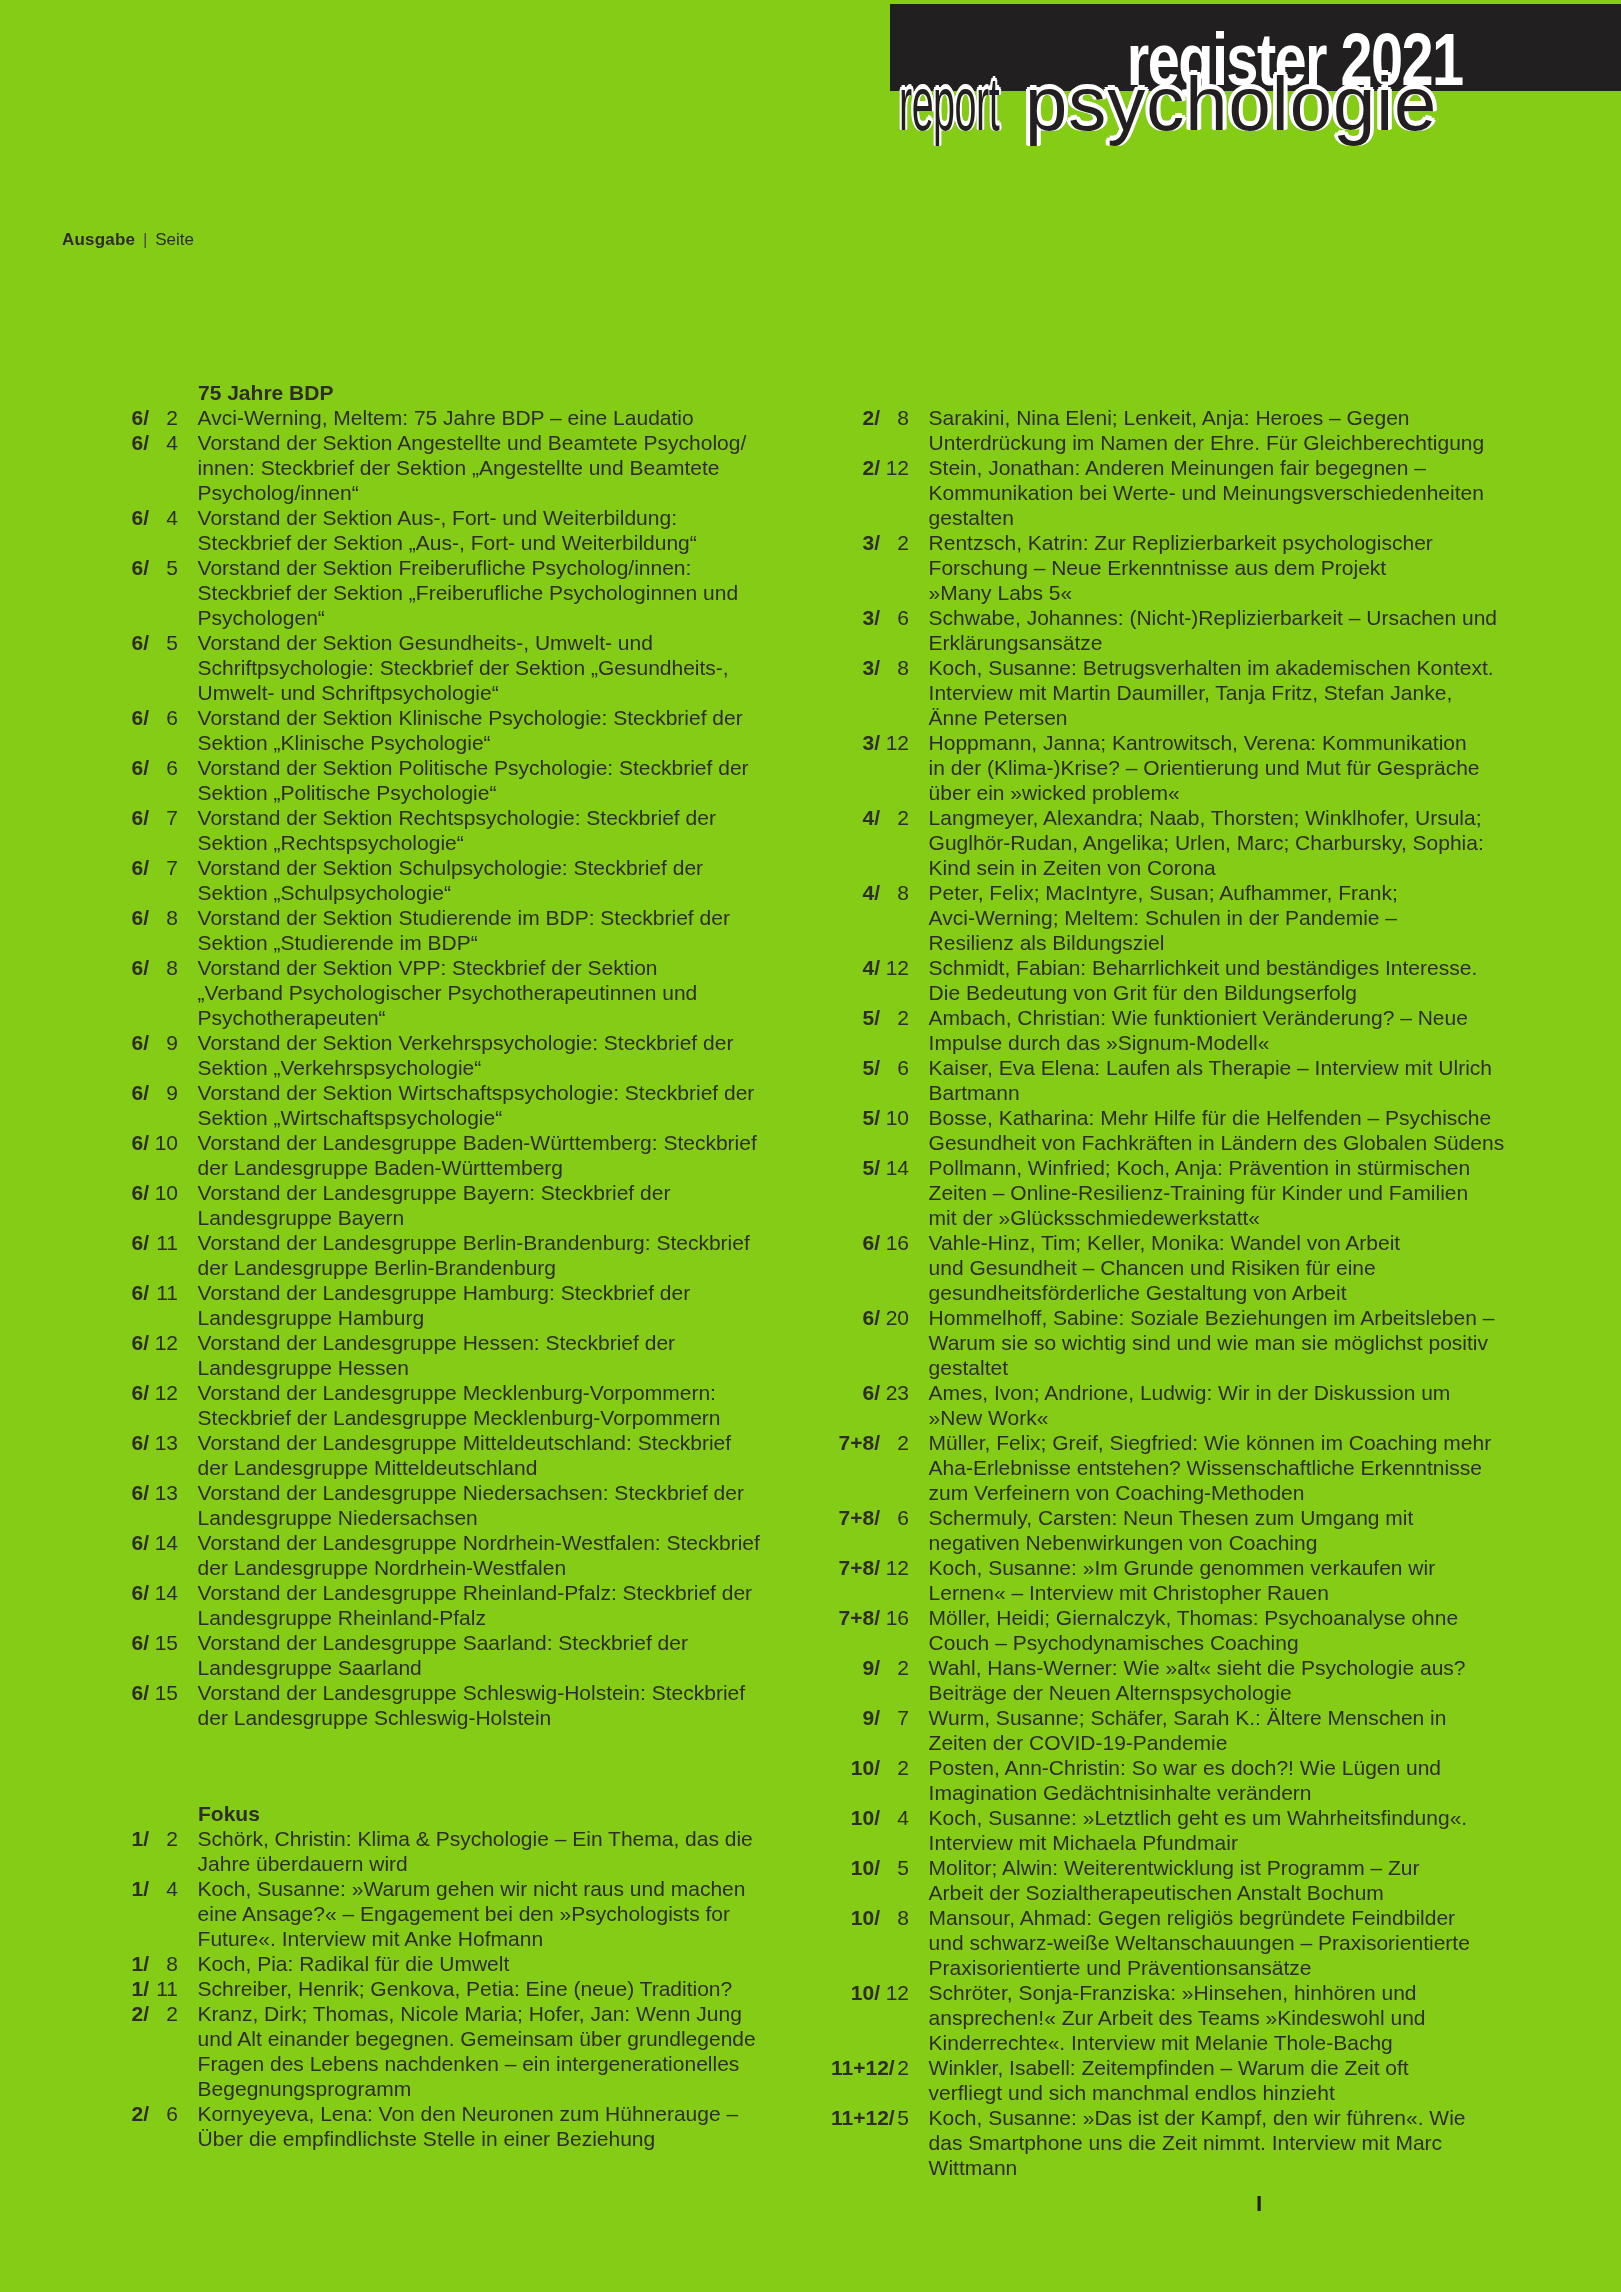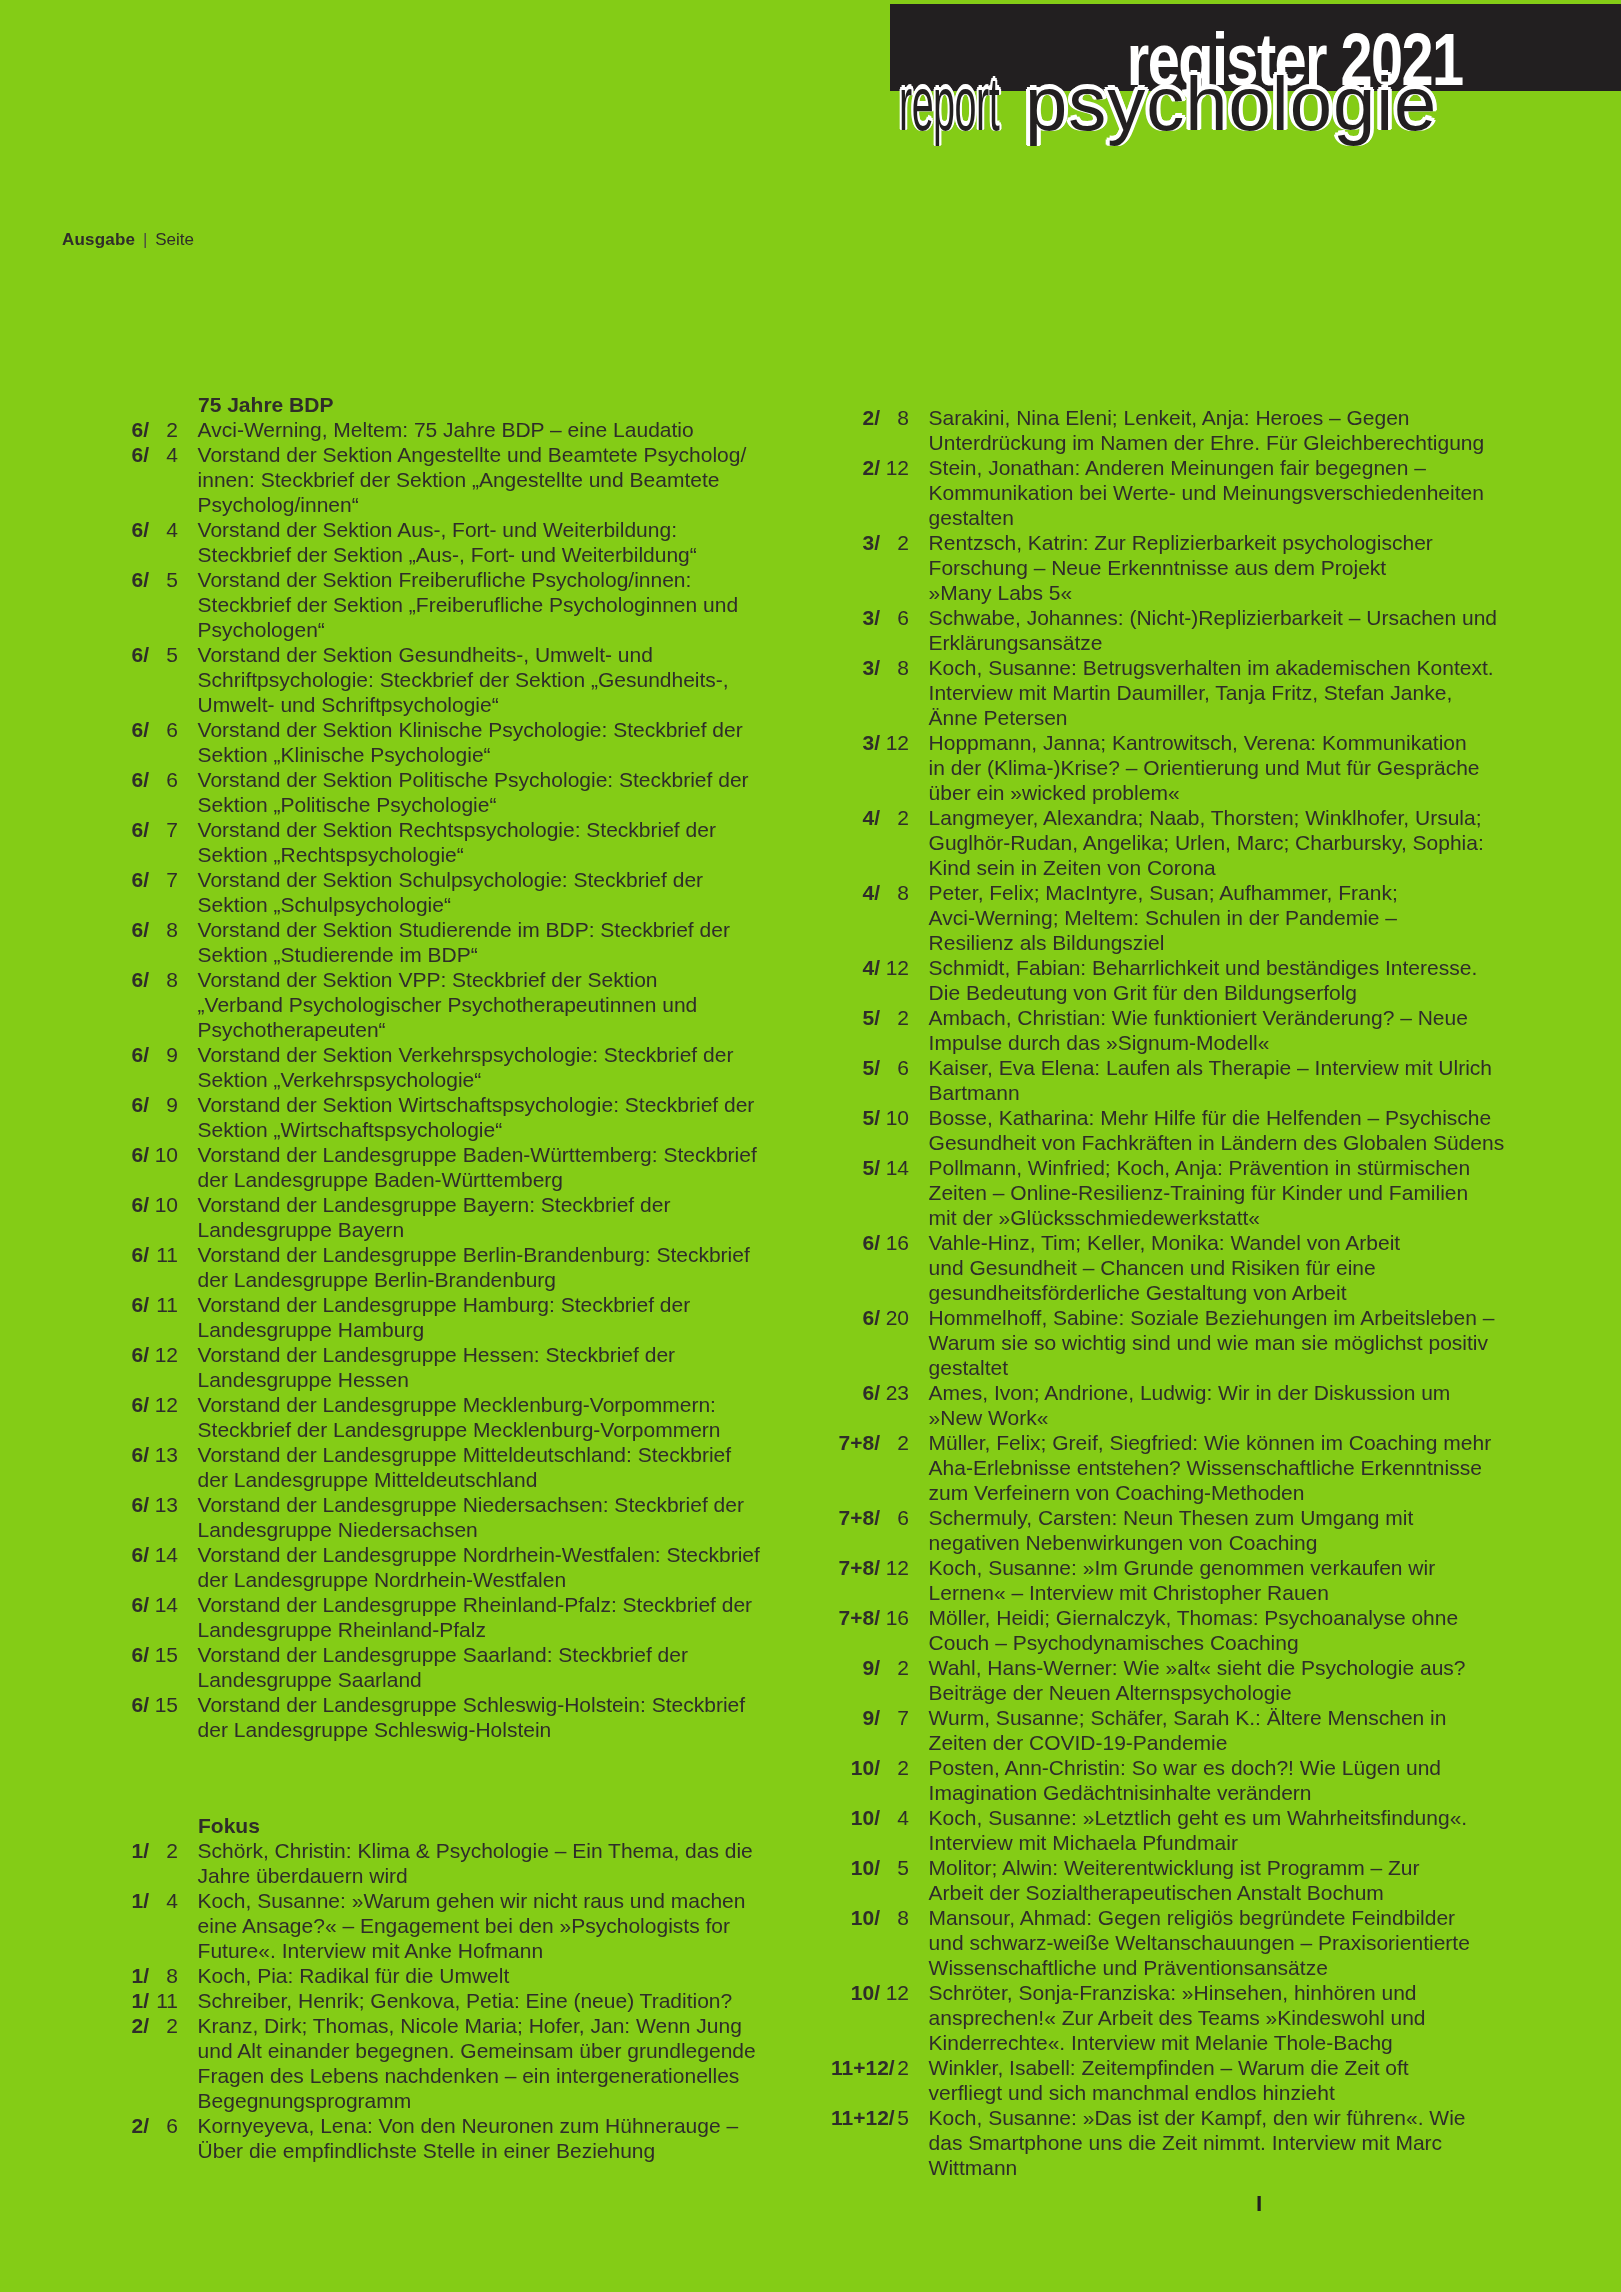--- a/index.html
+++ b/index.html
@@ -44,21 +44,21 @@
 
   
   .col {
     position:absolute; width:706px;
     font-size:21px; line-height:25px;
   }
   .col-left  { left:100px; top:380px; }
   .col-right { left:831px; top:405px; }
 
   .section-title {
-    font-weight:700; margin-left:98px; white-space:nowrap;margin-top:12px;
+    font-weight:700; margin-left:98px; white-space:nowrap;
   }
   .section-title.gap { margin-top:71px; }
 
   .entry { display:grid; grid-template-columns:49px 29px auto; align-items:start; }
   .issue  { font-weight:700; text-align:right; white-space:nowrap; }
   .pageno { text-align:right; white-space:nowrap; }
   .titletext { padding-left:19.6px; }
   .titletext .line { white-space:nowrap; }
 
   
@@ -552,21 +552,21 @@
             <div class="line">Molitor; Alwin: Weiterentwicklung ist Programm – Zur</div>
             <div class="line">Arbeit der Sozialtherapeutischen Anstalt Bochum</div>
           </div>
         </div>
         <div class="entry">
           <span class="issue">10/</span>
           <span class="pageno">8</span>
           <div class="titletext">
             <div class="line">Mansour, Ahmad: Gegen religiös begründete Feindbilder</div>
             <div class="line">und schwarz-weiße Weltanschauungen – Praxisorientierte</div>
-            <div class="line">Wissenschaftliche und Präventionsansätze</div>
+            <div class="line">Praxisorientierte und Präventionsansätze</div>
           </div>
         </div>
         <div class="entry">
           <span class="issue">10/</span>
           <span class="pageno">12</span>
           <div class="titletext">
             <div class="line">Schröter, Sonja-Franziska: »Hinsehen, hinhören und</div>
             <div class="line">ansprechen!« Zur Arbeit des Teams »Kindeswohl und</div>
             <div class="line">Kinderrechte«. Interview mit Melanie Thole-Bachg</div>
           </div>

